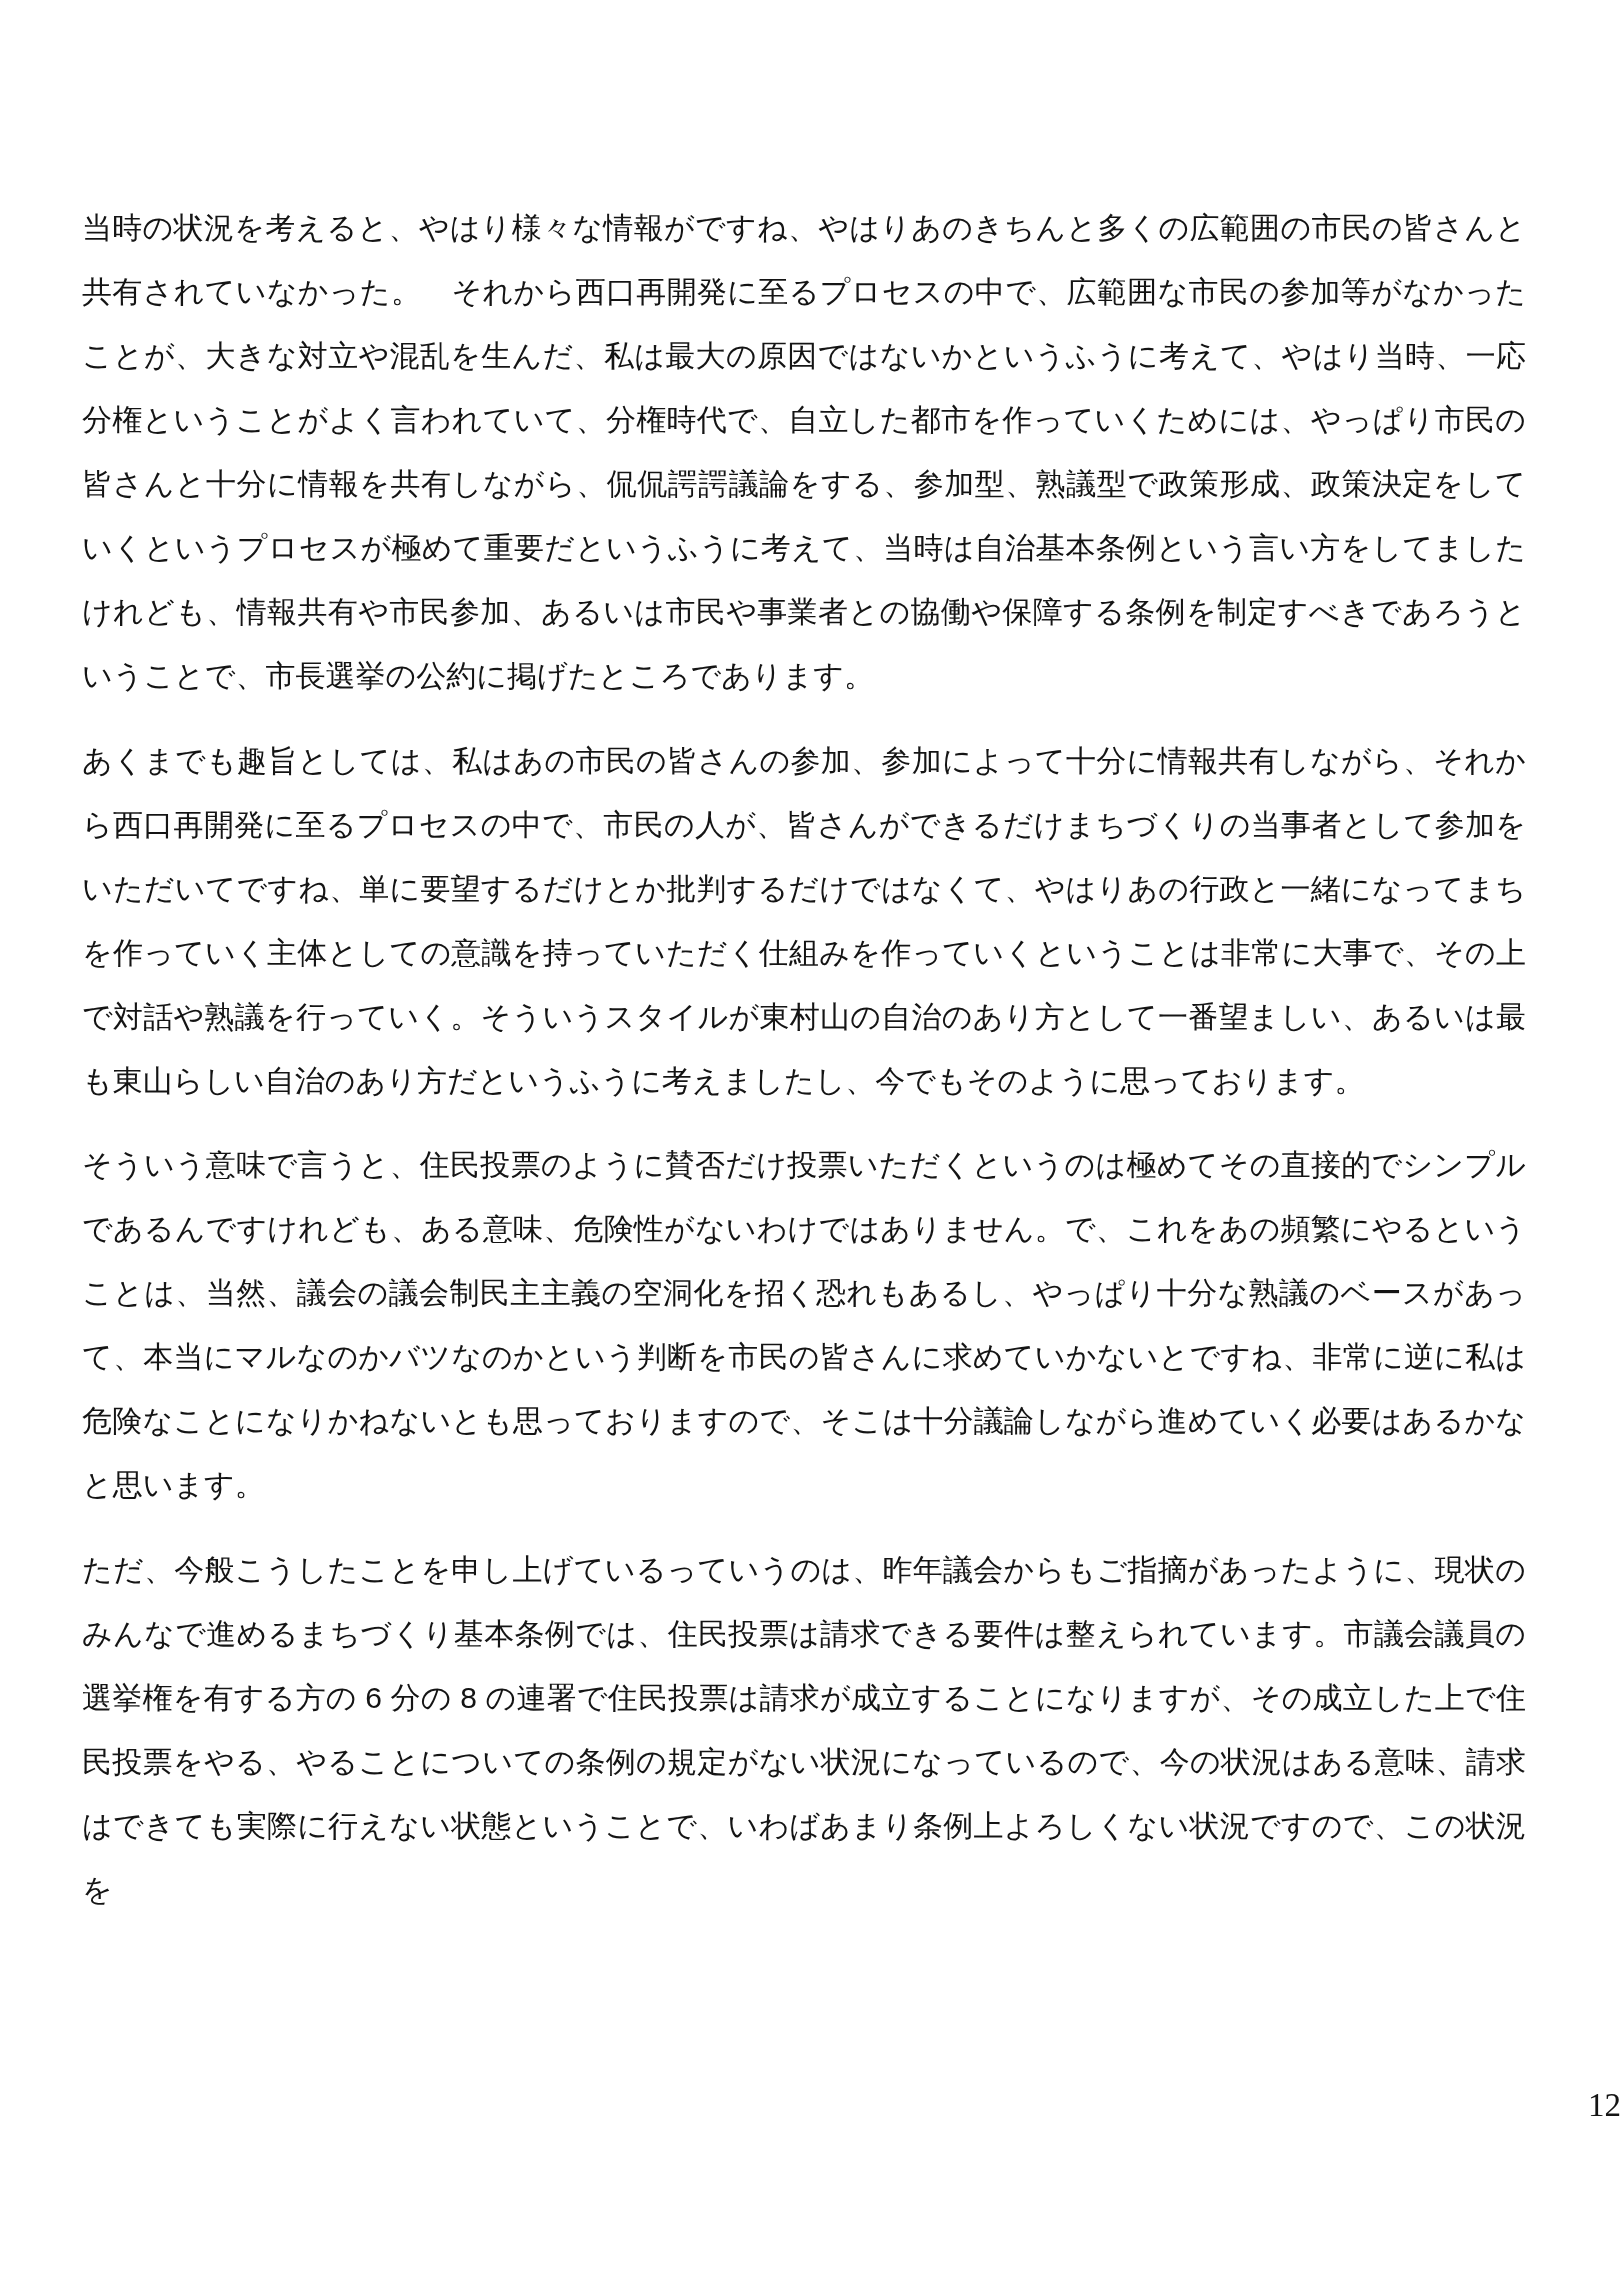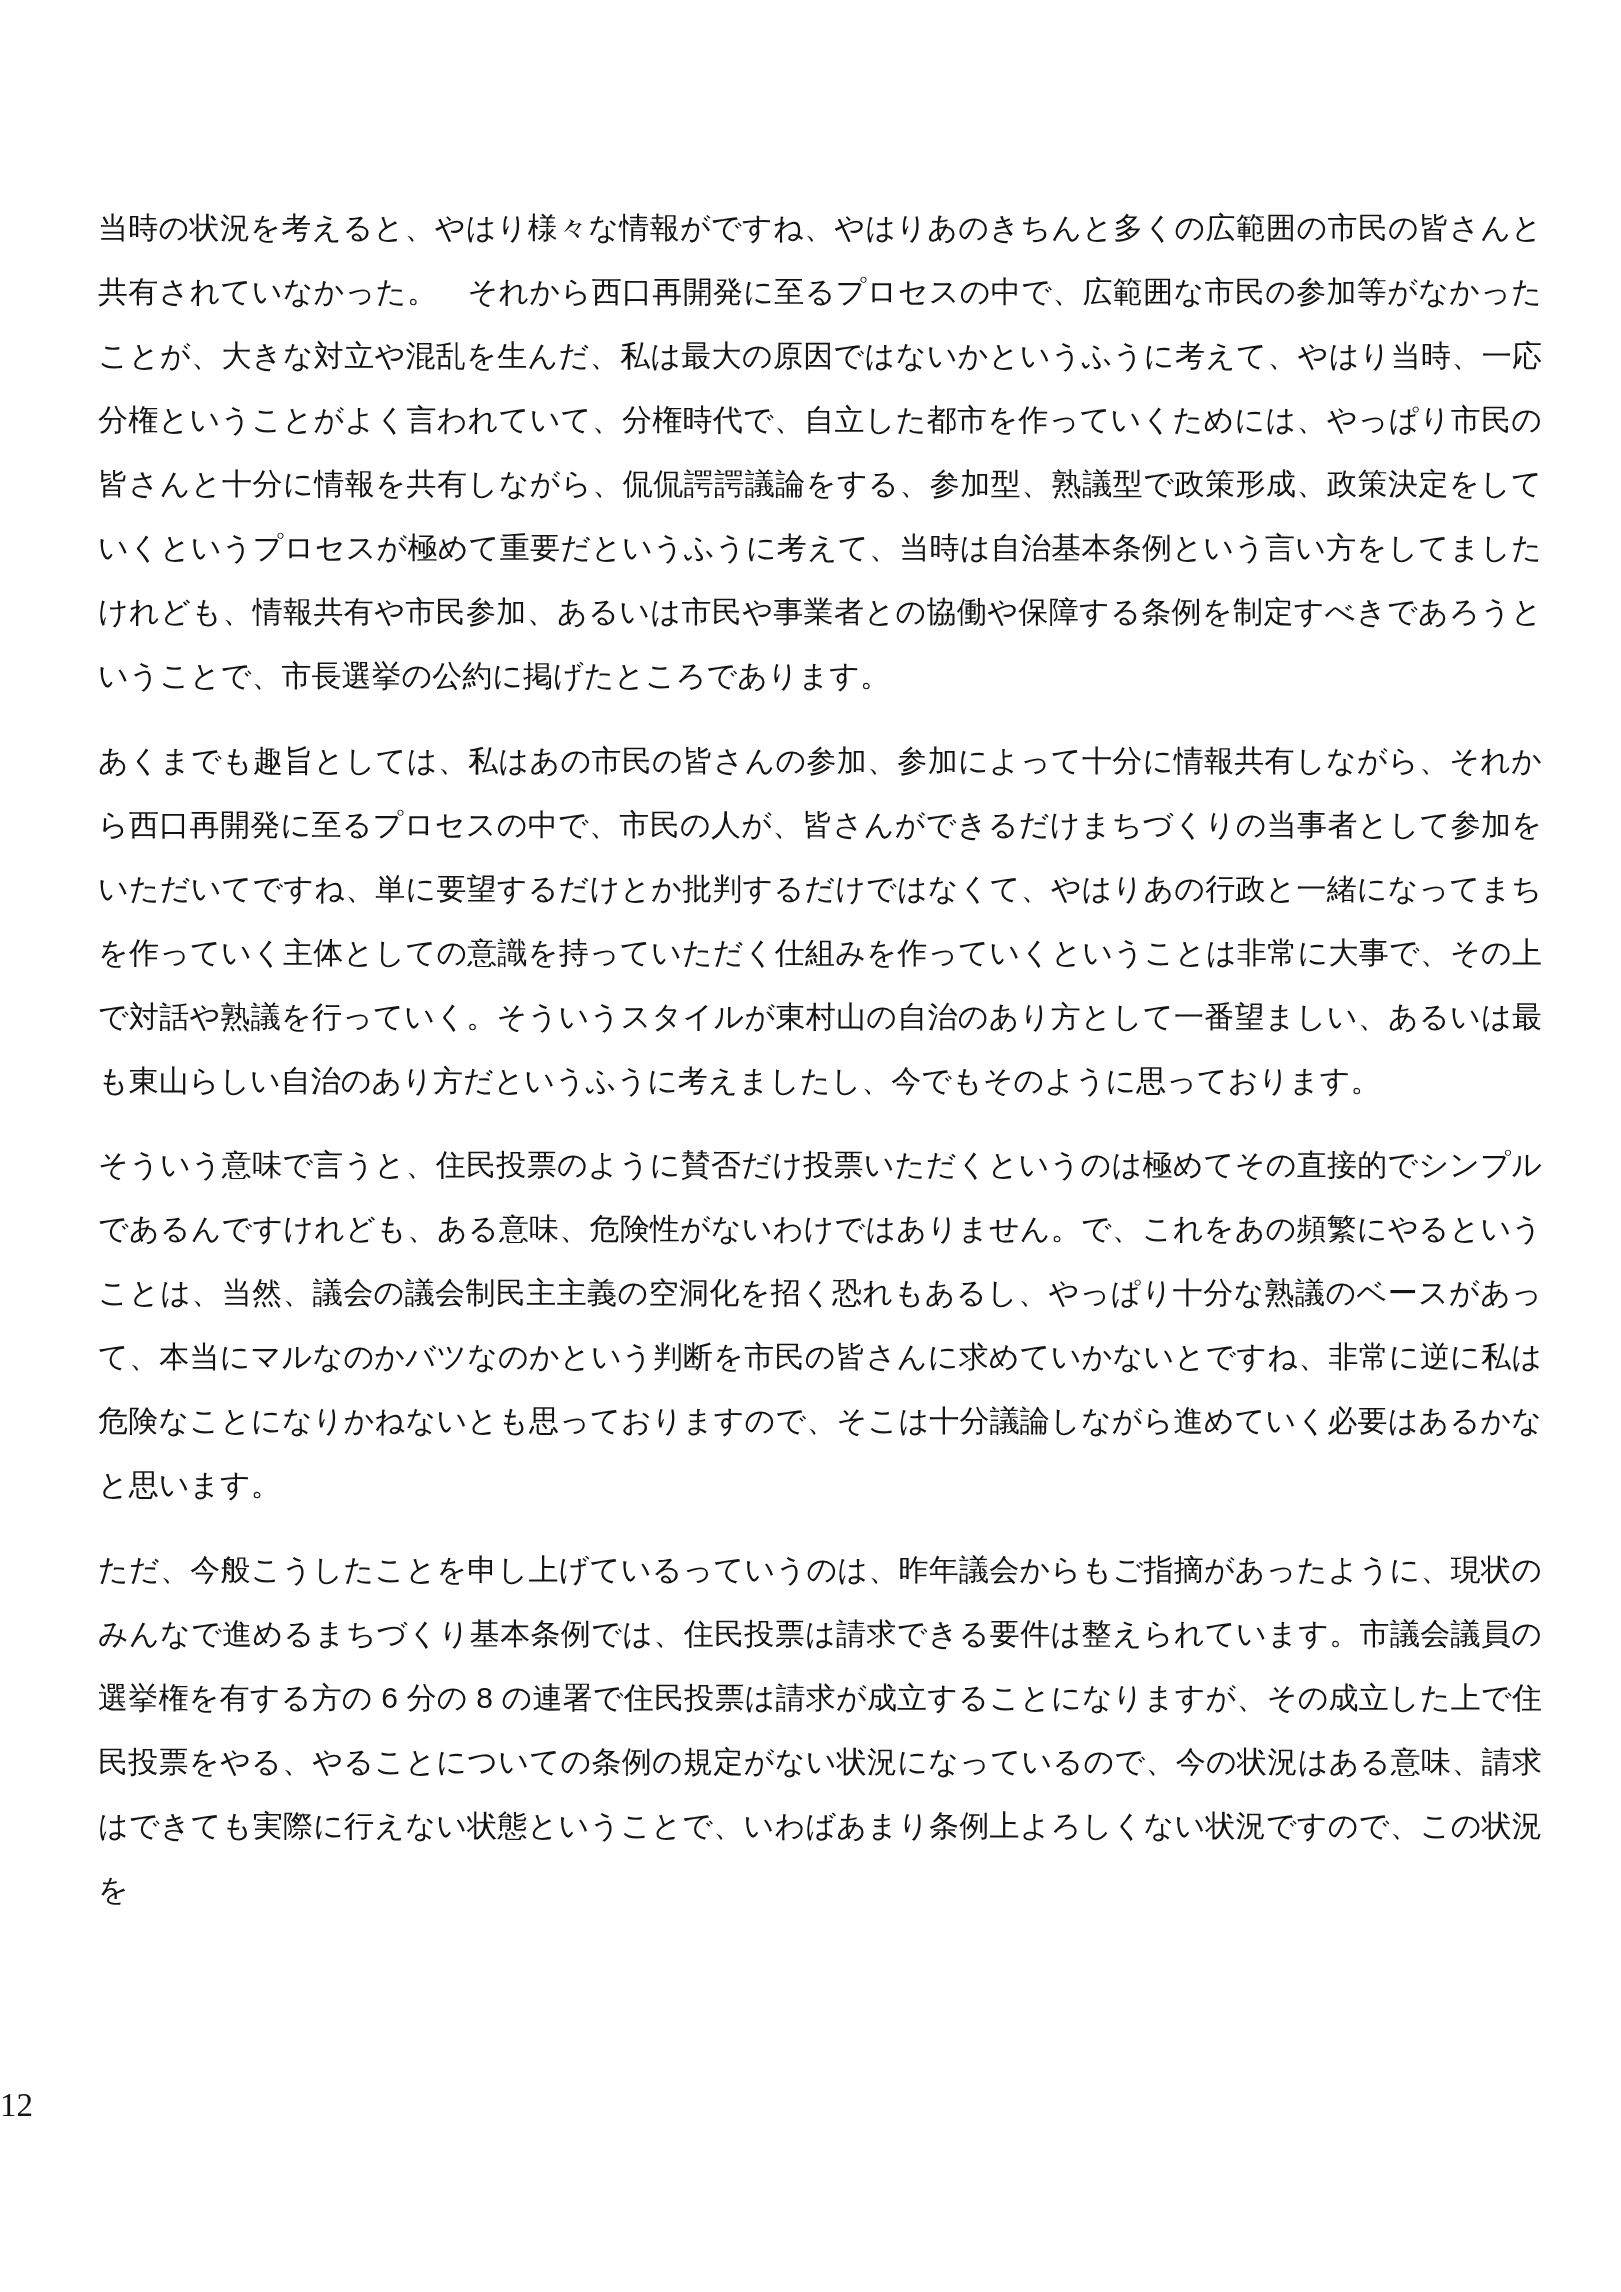--- a/index.html
+++ b/index.html
@@ -10,40 +10,40 @@
   .page {
     position: relative;
     width: 1621px;
     height: 2293px;
     background: #ffffff;
     overflow: hidden;
   }
   .content {
     position: absolute;
     top: 196px;
-    left: 98px;
+    left: 82px;
     width: 1444px;
   }
   .content p {
     margin: 0 0 20.6px 0;
     font-family: "Liberation Sans", "DejaVu Sans", sans-serif;
     font-size: 30px;
     line-height: 64px;
     color: #141414;
     text-align: justify;
     text-justify: inter-ideograph;
     letter-spacing: 0px;
     word-break: break-all;
   }
   .page-number {
     position: absolute;
     top: 2087px;
     left: 0;
     width: 100%;
-    text-align: left;
+    text-align: right;
     font-family: "Liberation Serif", "DejaVu Serif", serif;
     font-size: 33px;
     color: #141414;
   }
 </style>
 </head>
 <body>
 
 <div class="page">
   <div class="content">

